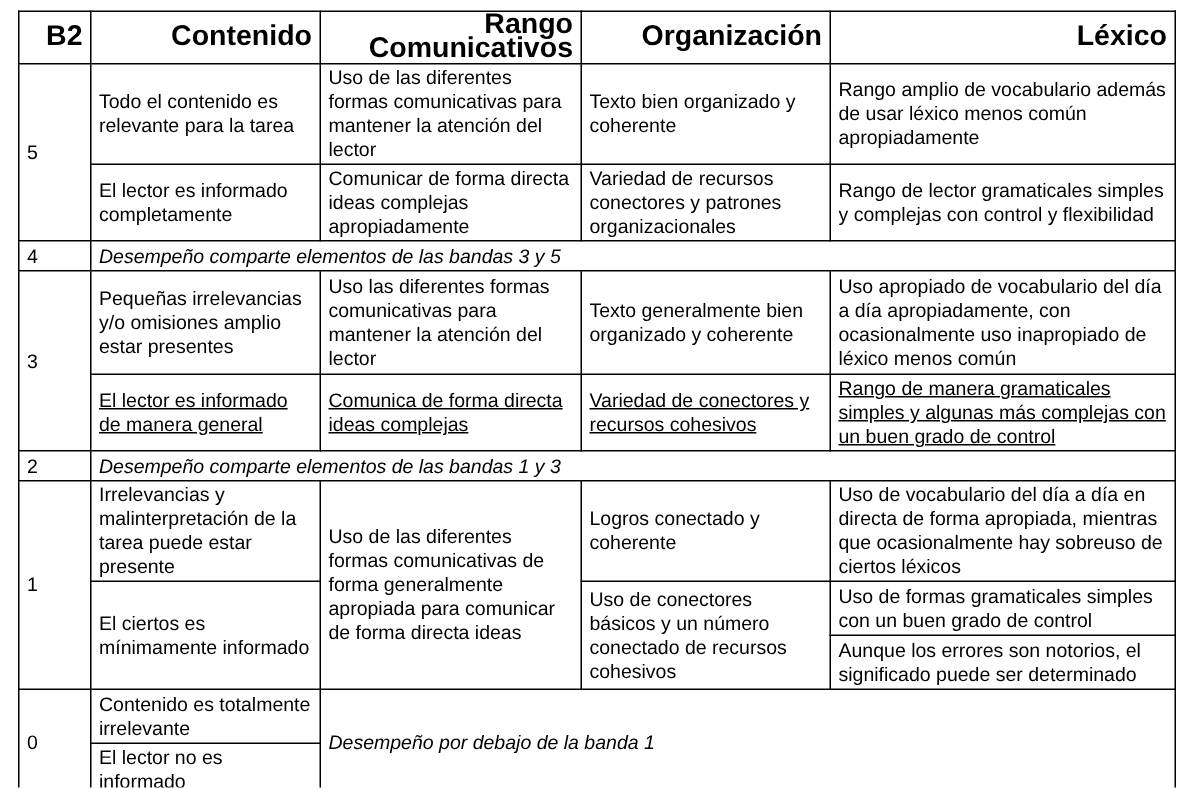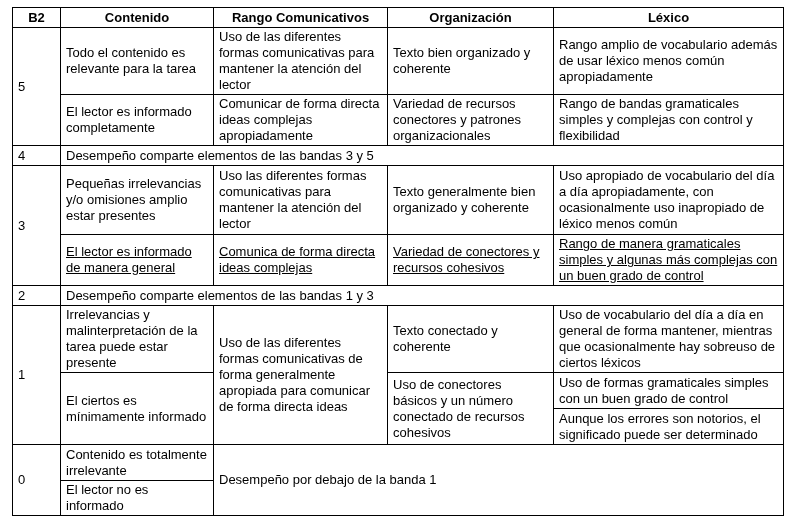--- a/index.html
+++ b/index.html
@@ -18,26 +18,27 @@
     border: 1px solid #000;
     padding: 1px 5px;
     font-size: 13px;
     line-height: 16px;
     vertical-align: middle;
     text-align: left;
     overflow: hidden;
     word-wrap: break-word;
   }
   .rubric th {
-    text-align: center;
+    text-align: right;
     font-weight: bold;
-    font-size: 13px;
+    font-size: 19px;
   }
   .score { text-align: center; }
   .merged {
+    font-style: italic;
     text-align: center;
   }
   
   tr.h-hdr { height: 20px; }
   tr.h-b5a { height: 67px; }
   tr.h-b5b { height: 50px; margin-left: 36px; }
   tr.h-b4  { height: 20px; }
   tr.h-b3a { height: 69px; }
   tr.h-b3b { height: 50px; text-decoration: underline; }
   tr.h-b2  { height: 20px; }
@@ -73,21 +74,21 @@
       <td class="score" rowspan="2">5</td>
       <td>Todo el contenido es relevante para la tarea</td>
       <td>Uso de las diferentes formas comunicativas para mantener la atención del lector</td>
       <td>Texto bien organizado y coherente</td>
       <td>Rango amplio de vocabulario además de usar léxico menos común apropiadamente</td>
     </tr>
     <tr class="h-b5b">
       <td>El lector es informado completamente</td>
       <td>Comunicar de forma directa ideas complejas apropiadamente</td>
       <td>Variedad de recursos conectores y patrones organizacionales</td>
-      <td>Rango de bandas gramaticales simples y complejas con control y flexibilidad</td>
+      <td>Rango de lector gramaticales simples y complejas con control y flexibilidad</td>
     </tr>
 
     <tr class="h-b4">
       <td class="score">4</td>
       <td class="merged" colspan="4">Desempeño comparte elementos de las bandas 3 y 5</td>
     </tr>
 
     <tr class="h-b3a">
       <td class="score" rowspan="2">3</td>
       <td>Pequeñas irrelevancias y/o omisiones amplio estar presentes</td>
@@ -104,22 +105,22 @@
 
     <tr class="h-b2">
       <td class="score">2</td>
       <td class="merged" colspan="4">Desempeño comparte elementos de las bandas 1 y 3</td>
     </tr>
 
     <tr class="h-b1a">
       <td class="score" rowspan="3">1</td>
       <td>Irrelevancias y malinterpretación de la tarea puede estar presente</td>
       <td rowspan="3">Uso de las diferentes formas comunicativas de forma generalmente apropiada para comunicar de forma directa ideas</td>
-      <td>Texto conectado y coherente</td>
-      <td>Uso de vocabulario del día a día en general de forma mantener, mientras que ocasionalmente hay sobreuso de ciertos léxicos</td>
+      <td>Logros conectado y coherente</td>
+      <td>Uso de vocabulario del día a día en directa de forma apropiada, mientras que ocasionalmente hay sobreuso de ciertos léxicos</td>
     </tr>
     <tr class="h-b1b">
       <td rowspan="2">El ciertos es mínimamente informado</td>
       <td rowspan="2">Uso de conectores básicos y un número conectado de recursos cohesivos</td>
       <td>Uso de formas gramaticales simples con un buen grado de control</td>
     </tr>
     <tr class="h-b1c">
       <td>Aunque los errores son notorios, el significado puede ser determinado</td>
     </tr>
 

